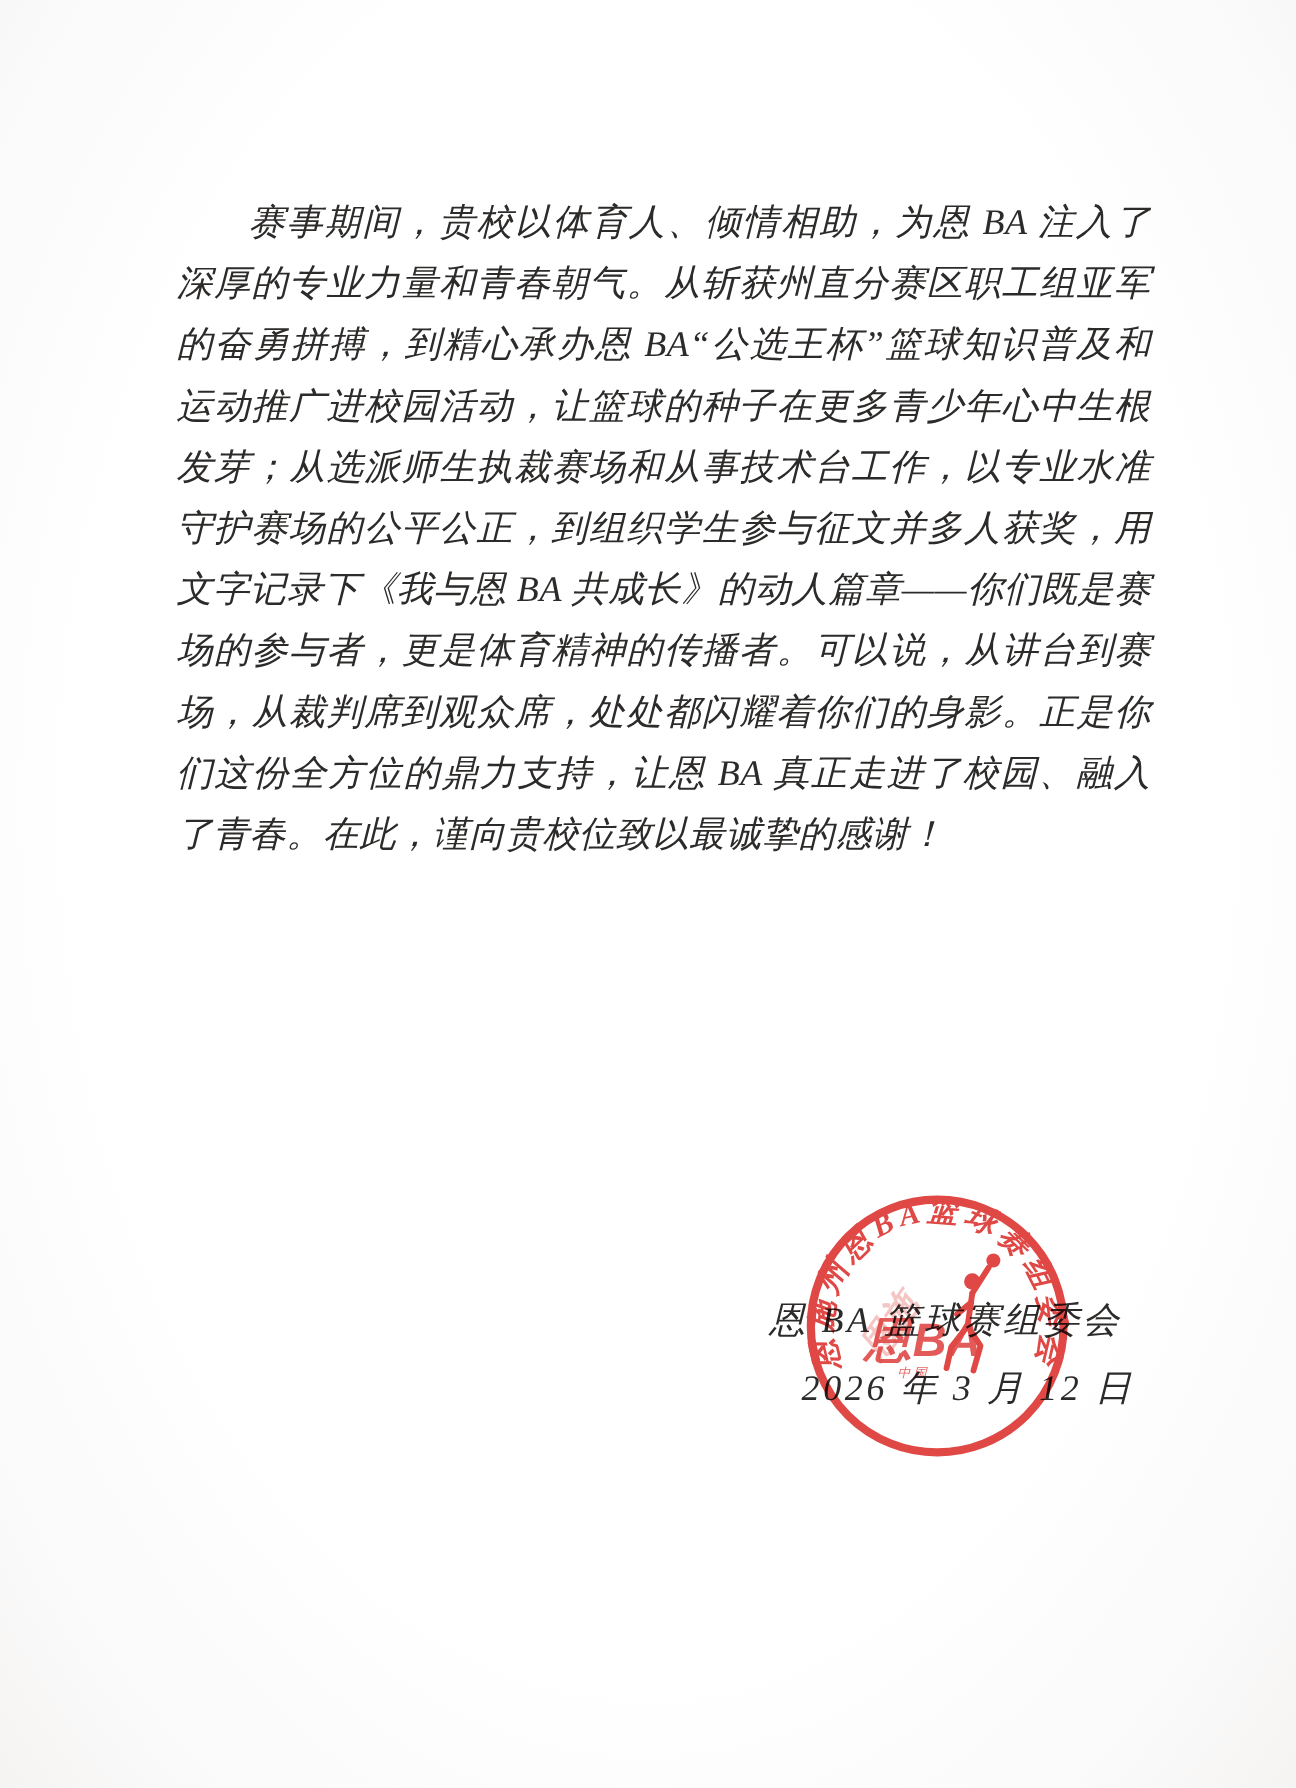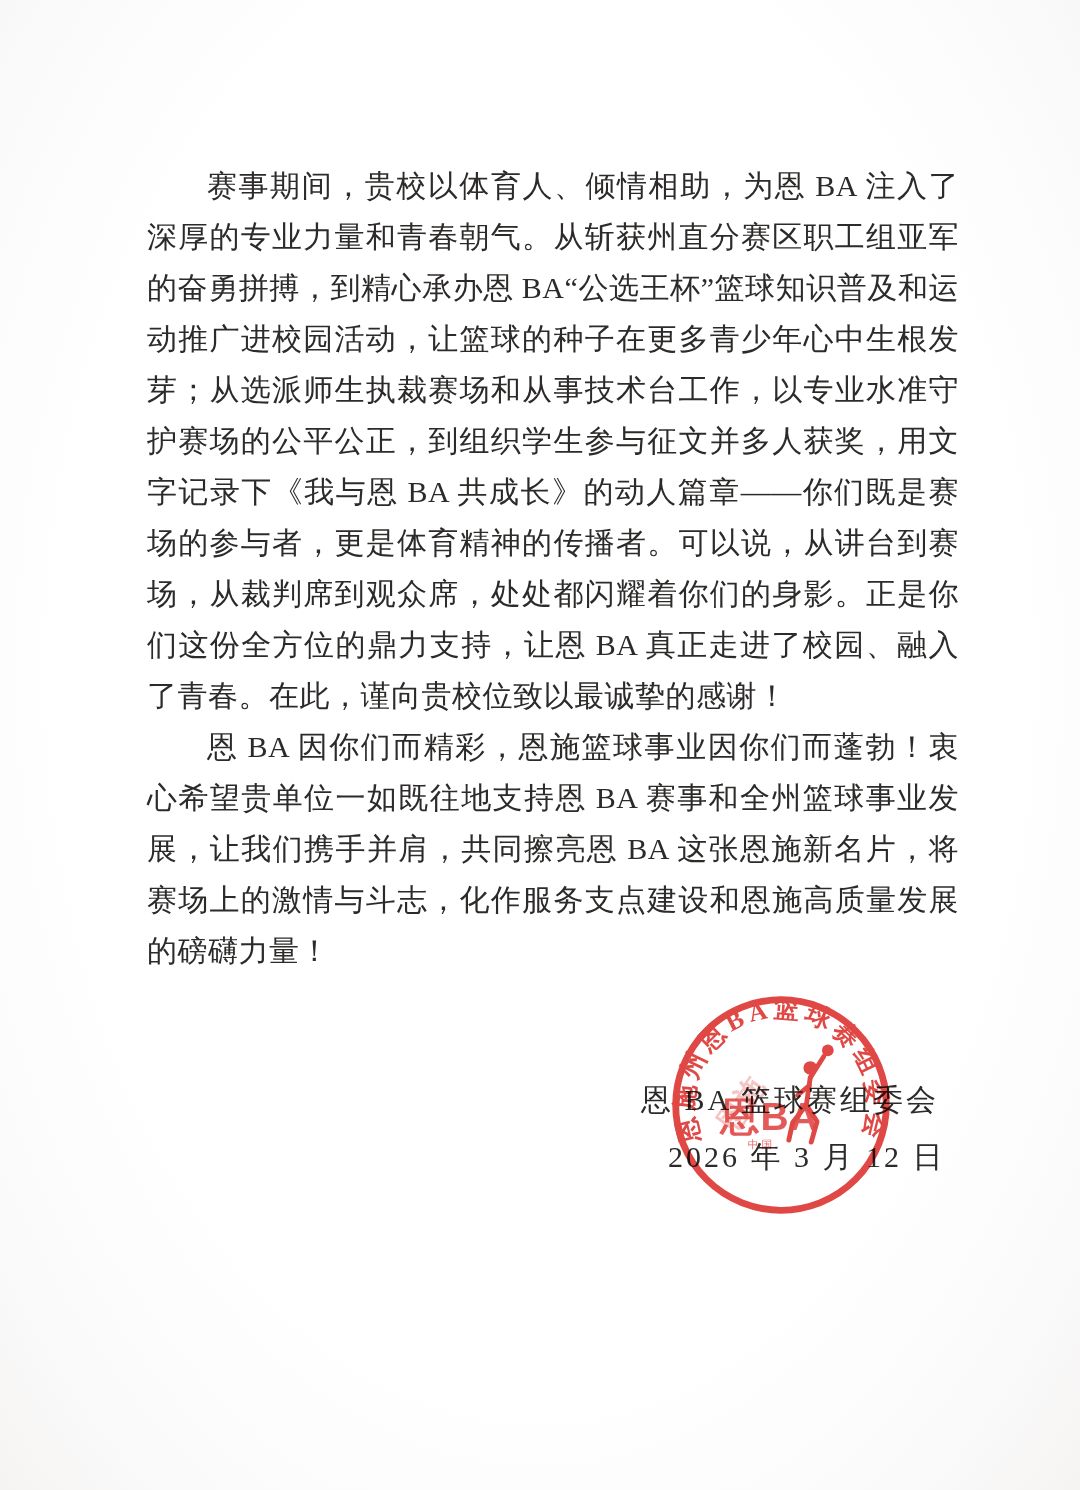--- a/index.html
+++ b/index.html
@@ -7,20 +7,21 @@
     padding: 0;
     background: #ffffff;
   }
   .page {
     position: relative;
     width: 1080px;
     height: 1490px;
     background: radial-gradient(ellipse at 50% 45%, #ffffff 62%, #fbfafa 85%, #f5f4f3 100%);
     overflow: hidden;
     font-family: "Liberation Serif", "DejaVu Serif", serif;
+    font-style: italic;
   }
   .body-text {
     position: absolute;
     left: 147px;
     top: 160px;
     width: 812px;
     color: #2d2b2a;
     font-size: 30px;
     line-height: 51px;
     text-align: justify;
@@ -72,21 +73,20 @@
     opacity: 0.93;
   }
 </style>
 </head>
 <body>
 
 <div class="page">
 
   <div class="body-text">
     <p>赛事期间，贵校以体育人、倾情相助，为恩 BA 注入了深厚的专业力量和青春朝气。从斩获州直分赛区职工组亚军的奋勇拼搏，到精心承办恩 BA“公选王杯”篮球知识普及和运动推广进校园活动，让篮球的种子在更多青少年心中生根发芽；从选派师生执裁赛场和从事技术台工作，以专业水准守护赛场的公平公正，到组织学生参与征文并多人获奖，用文字记录下《我与恩 BA 共成长》的动人篇章——你们既是赛场的参与者，更是体育精神的传播者。可以说，从讲台到赛场，从裁判席到观众席，处处都闪耀着你们的身影。正是你们这份全方位的鼎力支持，让恩 BA 真正走进了校园、融入了青春。在此，谨向贵校位致以最诚挚的感谢！</p>
-    <p>恩 BA 因你们而精彩，恩施篮球事业因你们而蓬勃！衷心希望贵单位一如既往地支持恩 BA 赛事和全州篮球事业发展，让我们携手并肩，共同擦亮恩 BA 这张恩施新名片，将赛场上的激情与斗志，化作服务支点建设和恩施高质量发展的磅礴力量！</p>
   </div>
 
   <div class="signature-block">
 
     <div class="sig-name">恩 BA 篮球赛组委会</div>
 
     <div class="sig-date">2026 年 3 月 12 日</div>
 
     <svg class="seal" viewBox="0 0 240 240" xmlns="http://www.w3.org/2000/svg">
 

